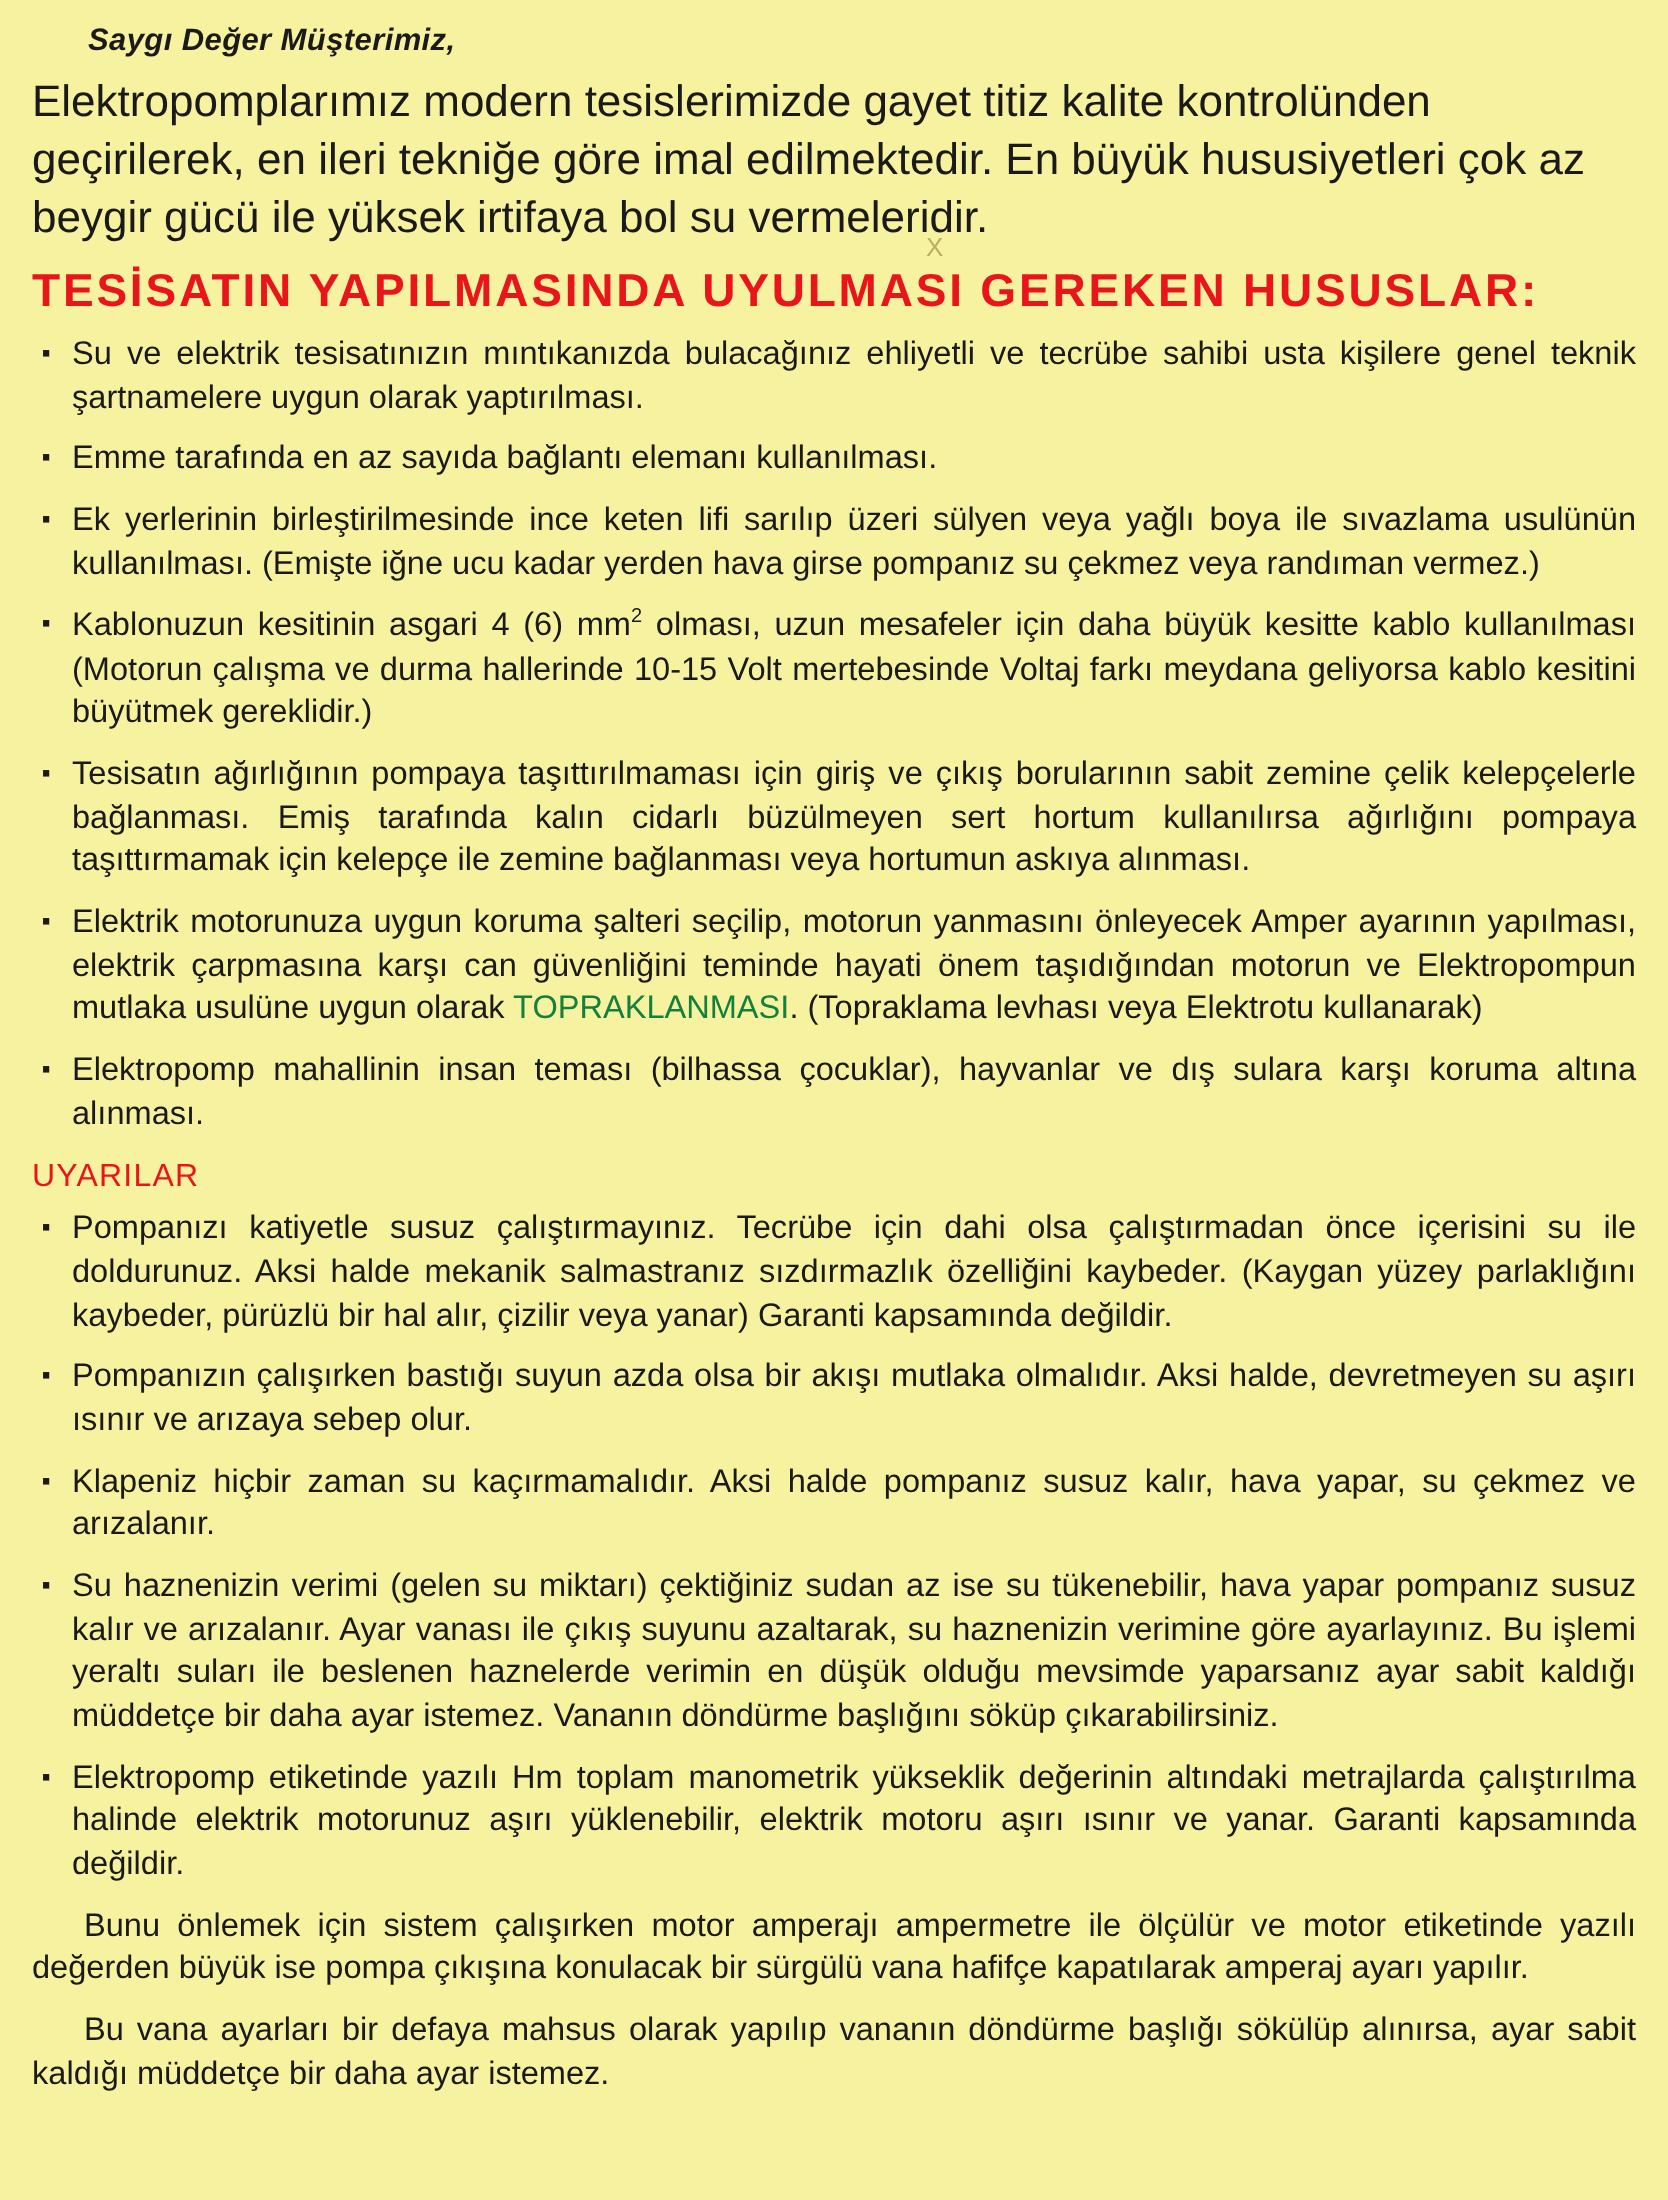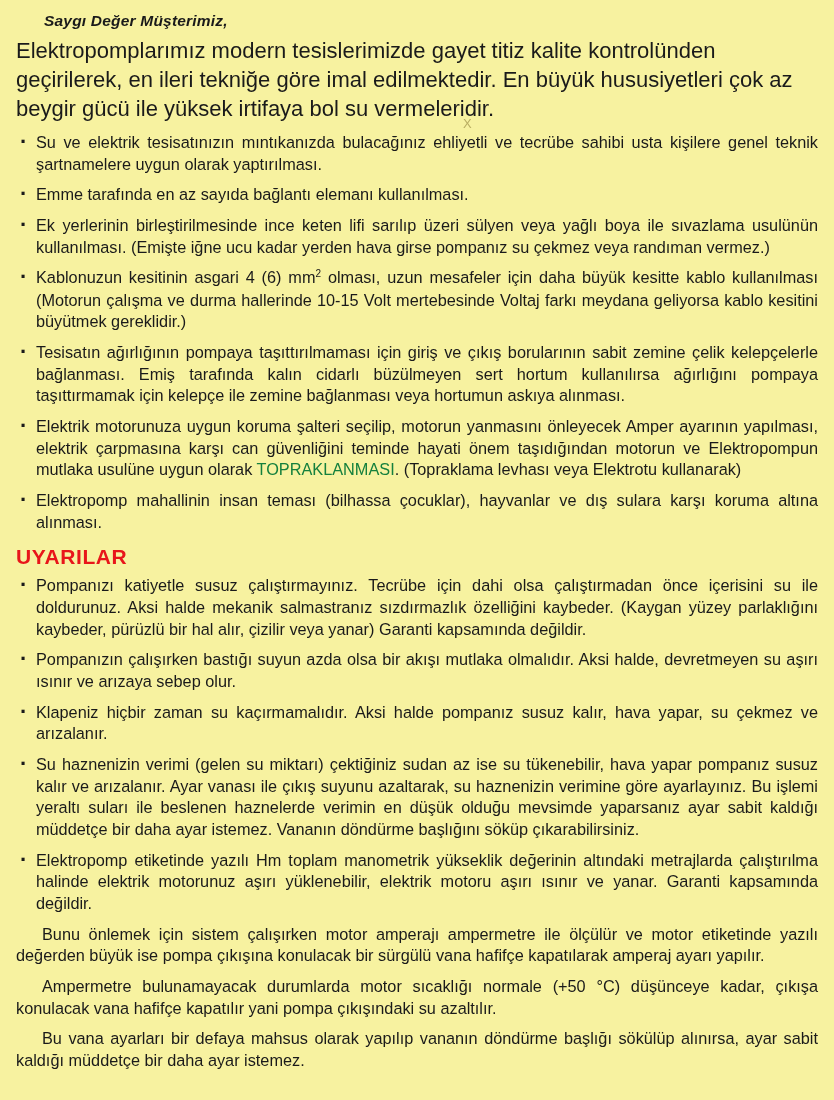--- a/index.html
+++ b/index.html
@@ -43,22 +43,22 @@
   .heading-main {
     color: #e8161a;
     font-weight: bold;
     font-size: 23px;
     letter-spacing: 1.4px;
     margin: 8px 0 8px 0;
     white-space: nowrap;
   }
   .heading-warn {
     color: #e8161a;
-    font-weight: bold;
-    font-size: 21px;
+    font-weight: normal;
+    font-size: 16px;
     letter-spacing: .6px;
     margin: 12px 0 6px 0;
   }
   ul.bullets {
     list-style: none;
     margin: 0;
     padding: 0;
   }
   ul.bullets li {
     position: relative;
@@ -109,20 +109,21 @@
 
 <div class="page">
 
   <div class="faint-mark">Χ</div>
 
   <div class="salutation">Saygı Değer Müşterimiz,</div>
 
   <p class="para">Elektropomplarımız modern tesislerimizde gayet titiz kalite kontrolünden geçirilerek, en ileri tekniğe göre imal edilmektedir. En büyük hususiyetleri çok az beygir gücü ile yüksek irtifaya bol su vermeleridir.</p>
 
 
+  <h2 class="heading-main">TESİSATIN YAPILMASINDA UYULMASI GEREKEN HUSUSLAR:</h2>
 
   <ul class="bullets">
     <li>Su ve elektrik tesisatınızın mıntıkanızda bulacağınız ehliyetli ve tecrübe sahibi usta kişilere genel teknik şartnamelere uygun olarak yaptırılması.</li>
     <li>Emme tarafında en az sayıda bağlantı elemanı kullanılması.</li>
     <li>Ek yerlerinin birleştirilmesinde ince keten lifi sarılıp üzeri sülyen veya yağlı boya ile sıvazlama usulünün kullanılması. (Emişte iğne ucu kadar yerden hava girse pompanız su çekmez veya randıman vermez.)</li>
     <li>Kablonuzun kesitinin asgari 4 (6) mm<sup>2</sup> olması, uzun mesafeler için daha büyük kesitte kablo kullanılması (Motorun çalışma ve durma hallerinde 10-15 Volt mertebesinde Voltaj farkı meydana geliyorsa kablo kesitini büyütmek gereklidir.)</li>
     <li>Tesisatın ağırlığının pompaya taşıttırılmaması için giriş ve çıkış borularının sabit zemine çelik kelepçelerle bağlanması. Emiş tarafında kalın cidarlı büzülmeyen sert hortum kullanılırsa ağırlığını pompaya taşıttırmamak için kelepçe ile zemine bağlanması veya hortumun askıya alınması.</li>
     <li>
       <span id="grounding-text">Elektrik motorunuza uygun koruma şalteri seçilip, motorun yanmasını önleyecek Amper ayarının yapılması, elektrik çarpmasına karşı can güvenliğini teminde hayati önem taşıdığından motorun ve Elektropompun mutlaka usulüne uygun olarak <span class="hl-red">TOPRAKLANMASI</span>. (Topraklama levhası veya Elektrotu kullanarak)</span>
     </li>
@@ -133,16 +134,15 @@
 
   <ul class="bullets">
     <li>Pompanızı katiyetle susuz çalıştırmayınız. Tecrübe için dahi olsa çalıştırmadan önce içerisini su ile doldurunuz. Aksi halde mekanik salmastranız sızdırmazlık özelliğini kaybeder. (Kaygan yüzey parlaklığını kaybeder, pürüzlü bir hal alır, çizilir veya yanar) Garanti kapsamında değildir.</li>
     <li>Pompanızın çalışırken bastığı suyun azda olsa bir akışı mutlaka olmalıdır. Aksi halde, devretmeyen su aşırı ısınır ve arızaya sebep olur.</li>
     <li>Klapeniz hiçbir zaman su kaçırmamalıdır. Aksi halde pompanız susuz kalır, hava yapar, su çekmez ve arızalanır.</li>
     <li>Su haznenizin verimi (gelen su miktarı) çektiğiniz sudan az ise su tükenebilir, hava yapar pompanız susuz kalır ve arızalanır. Ayar vanası ile çıkış suyunu azaltarak, su haznenizin verimine göre ayarlayınız. Bu işlemi yeraltı suları ile beslenen haznelerde verimin en düşük olduğu mevsimde yaparsanız ayar sabit kaldığı müddetçe bir daha ayar istemez. Vananın döndürme başlığını söküp çıkarabilirsiniz.</li>
     <li>Elektropomp etiketinde yazılı Hm toplam manometrik yükseklik değerinin altındaki metrajlarda çalıştırılma halinde elektrik motorunuz aşırı yüklenebilir, elektrik motoru aşırı ısınır ve yanar. Garanti kapsamında değildir.</li>
   </ul>
 
   <p class="tail-para">Bunu önlemek için sistem çalışırken motor amperajı ampermetre ile ölçülür ve motor etiketinde yazılı değerden büyük ise pompa çıkışına konulacak bir sürgülü vana hafifçe kapatılarak amperaj ayarı yapılır.</p>
-  <p class="tail-para">Ampermetre bulunamayacak durumlarda motor sıcaklığı normale (+50 °C) düşünceye kadar, çıkışa konulacak vana hafifçe kapatılır yani pompa çıkışındaki su azaltılır.</p>
   <p class="tail-para">Bu vana ayarları bir defaya mahsus olarak yapılıp vananın döndürme başlığı sökülüp alınırsa, ayar sabit kaldığı müddetçe bir daha ayar istemez.</p>
 
 </div>
 
 </body></html>

